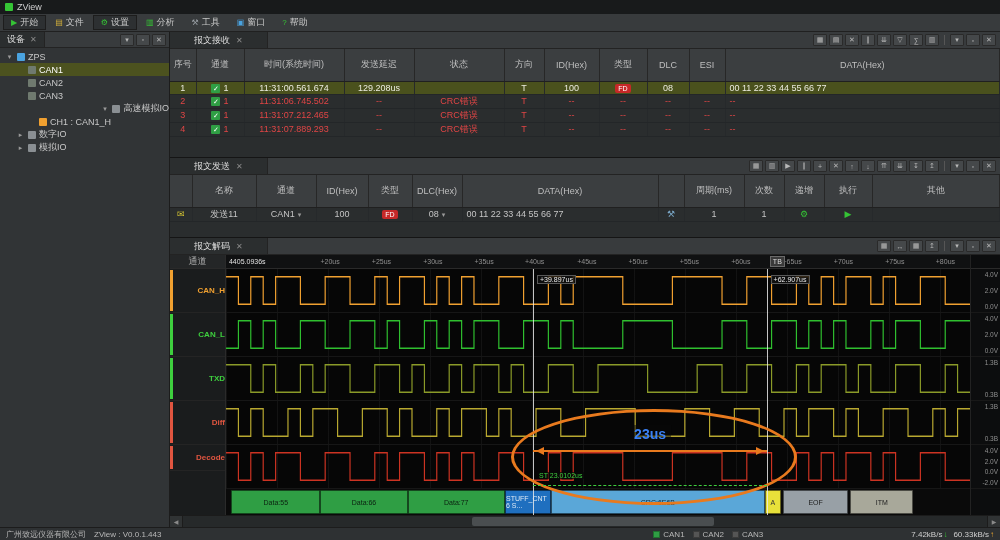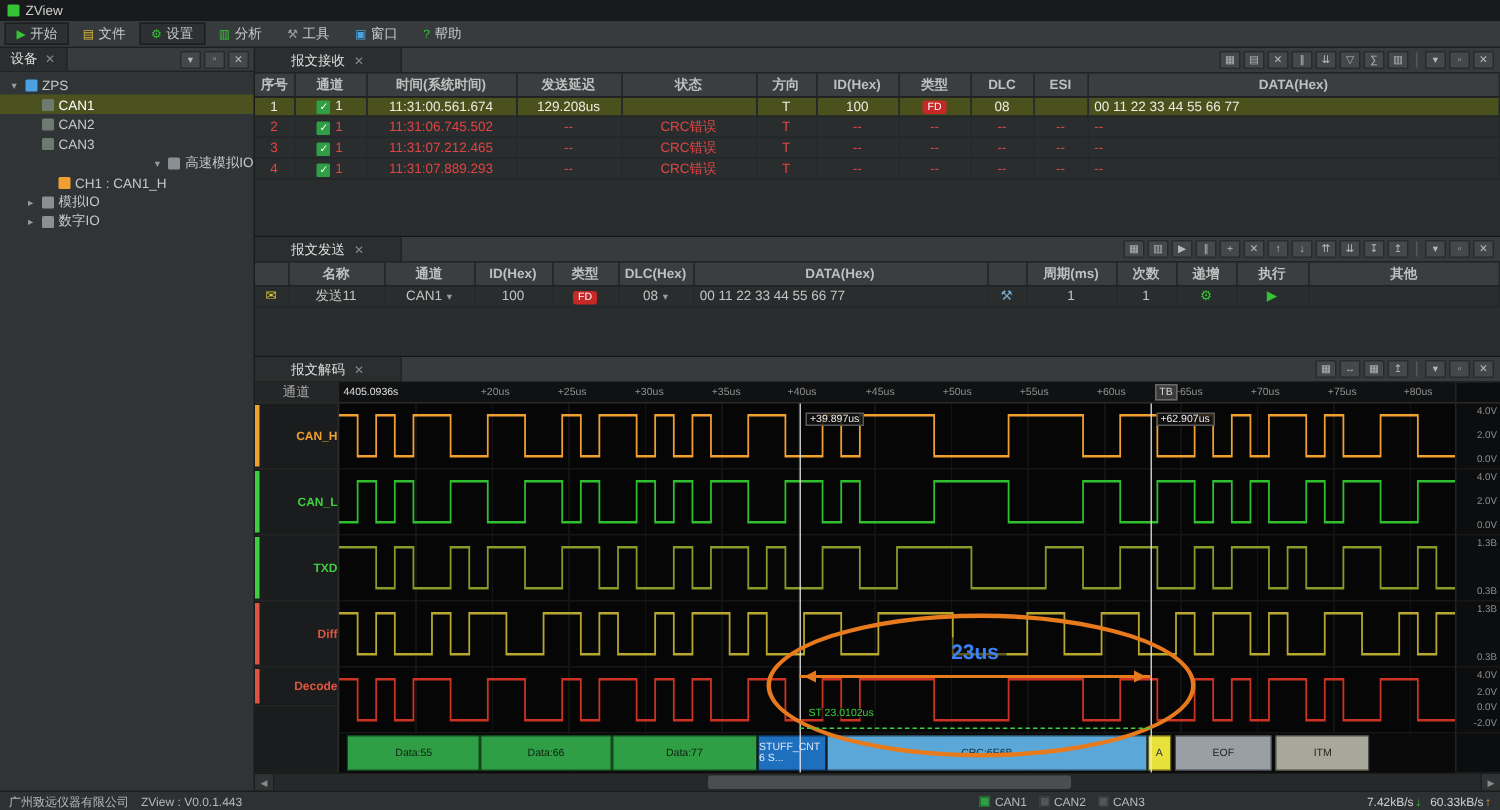--- a/index.html
+++ b/index.html
@@ -29,21 +29,21 @@
 #receive-panel{height:126px}
 #send-panel{height:80px}
 #decode-panel{height:289px;border-bottom:none}
 .panel-hdr{height:17px;background:#383b3d;display:flex;align-items:stretch;border-bottom:1px solid #232323;flex:0 0 auto}
 .panel-tab{display:flex;align-items:center;gap:6px;background:#2b2e2f;padding:0 24px;border-right:1px solid #232323;color:#ddd}
 .hdr-icons{margin-left:auto;display:flex;align-items:center;gap:2px;padding-right:4px}
 .icon-btn{min-width:14px;height:12px;background:#45484a;border:1px solid #2a2a2a;border-radius:1px;color:#b8b8b8;font-size:7px;display:flex;align-items:center;justify-content:center;padding:0 2px}
 .icon-sep{width:1px;height:10px;background:#565656;margin:0 3px}
 .panel-body{flex:1;background:#2a2d2e;overflow:hidden;position:relative}
 table{border-collapse:collapse;table-layout:fixed;width:100%}
-th{height:15px;background:#3b3e40;border-right:1px solid #272727;border-bottom:1px solid #202020;color:#bfbfbf;font-weight:bold;font-size:9px;overflow:hidden;white-space:nowrap}
+th{height:32px;background:#3b3e40;border-right:1px solid #272727;border-bottom:1px solid #202020;color:#bfbfbf;font-weight:normal;font-size:9px;overflow:hidden;white-space:nowrap}
 td{height:13px;border-right:1px solid #26292b;border-bottom:1px solid #232628;text-align:center;font-size:9px;color:#c4c4c4;overflow:hidden;white-space:nowrap}
 tr.sel td{background:#4a511d;color:#ecece0}
 tr.err td{color:#e04545}
 .badge-fd{display:inline-block;background:#c62828;color:#fff;font-size:7px;padding:0 3px;border-radius:2px;line-height:9px}
 .chk{display:inline-block;width:9px;height:9px;background:#2f9e44;color:#fff;font-size:7px;line-height:9px;border-radius:1px;text-align:center;margin-right:3px}
 .caret{color:#9a9a9a;font-size:7px;margin-left:3px}
 .cell-left{text-align:left;padding-left:4px}
 .gi{color:#35c435}
 .bi{color:#7aa7c7}
 .yi{color:#d8c832}
@@ -172,26 +172,26 @@
             <span>高速模拟IO</span>
           </div>
           <div class="tree-item" style="padding-left: 27px;">
             <span class="tw"></span>
             <span class="tree-ic" style="background: rgb(240, 160, 48);"></span>
             <span>CH1 : CAN1_H</span>
           </div>
           <div class="tree-item" style="padding-left: 16px;">
             <span class="tw">▸</span>
             <span class="tree-ic" style="background: rgb(138, 143, 147);"></span>
-            <span>模拟IO</span>
+            <span>数字IO</span>
           </div>
           <div class="tree-item" style="padding-left: 16px;">
             <span class="tw">▸</span>
             <span class="tree-ic" style="background: rgb(138, 143, 147);"></span>
-            <span>数字IO</span>
+            <span>模拟IO</span>
           </div>
         </div>
     </div>
 
     <div class="content">
 
       <div class="panel" id="receive-panel">
         <div class="panel-hdr">
           <div class="panel-tab">
             <span>报文接收</span>

